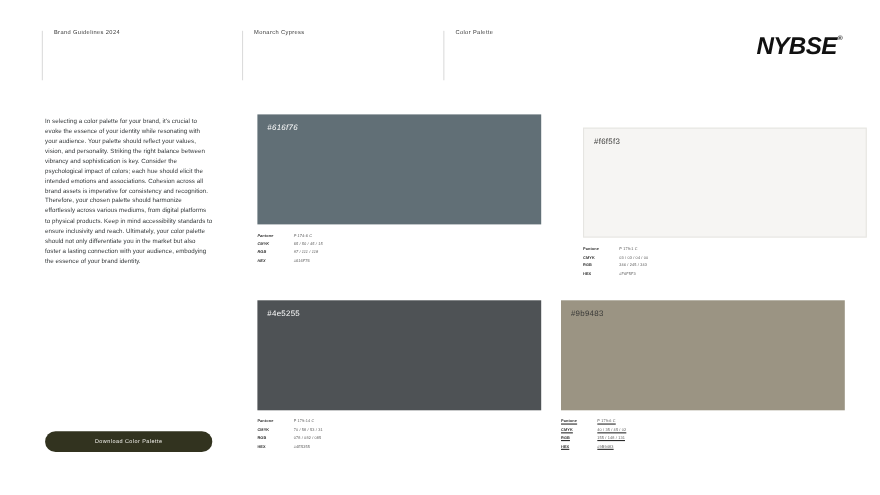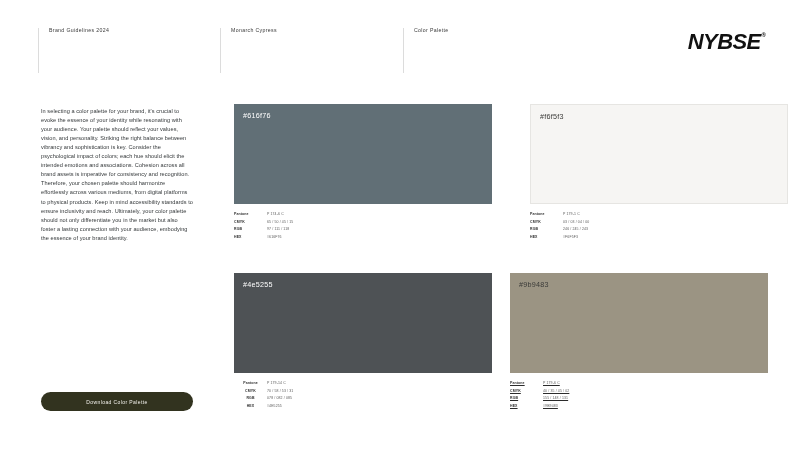--- a/index.html
+++ b/index.html
@@ -36,23 +36,23 @@
   .download-btn{position:absolute;left:41px;top:392px;width:152px;height:19px;
         background:#32331f;border-radius:10px;border:none;
         display:flex;align-items:center;justify-content:center;
         cursor:pointer;padding:0;}
   .download-btn .btn-label{font-size:5px;color:#f2f1ec;
         letter-spacing:.4px;font-family:"Liberation Sans", sans-serif;}
 
   
   .grid{position:absolute;left:234px;top:104px;width:534px;}
   .cell{position:absolute;width:258px;}
-  .c0{left:0;top:0;}
-  .c1{left:276px;top:0;padding-left:20px;}
-  .c2{left:0;top:169px;text-align:center;}
+  .c0{left:0;top:0;font-style:italic;}
+  .c1{left:276px;top:12px;padding-left:20px;}
+  .c2{left:0;top:169px;}
   .c3{left:276px;top:169px;text-decoration:underline;}
 
   .chip{position:relative;width:258px;height:100px;box-sizing:border-box;}
   .chip.bordered{border:1px solid #e6e5e2;}
   .chip-hex{position:absolute;left:9px;top:8px;font-size:7.2px;
         letter-spacing:.25px;line-height:1;}
   .chip-hex.on-dark{color:#ffffff;}
   .chip-hex.on-light{color:#3a3a38;}
 
   .specs{margin-top:7px;width:150px;}

